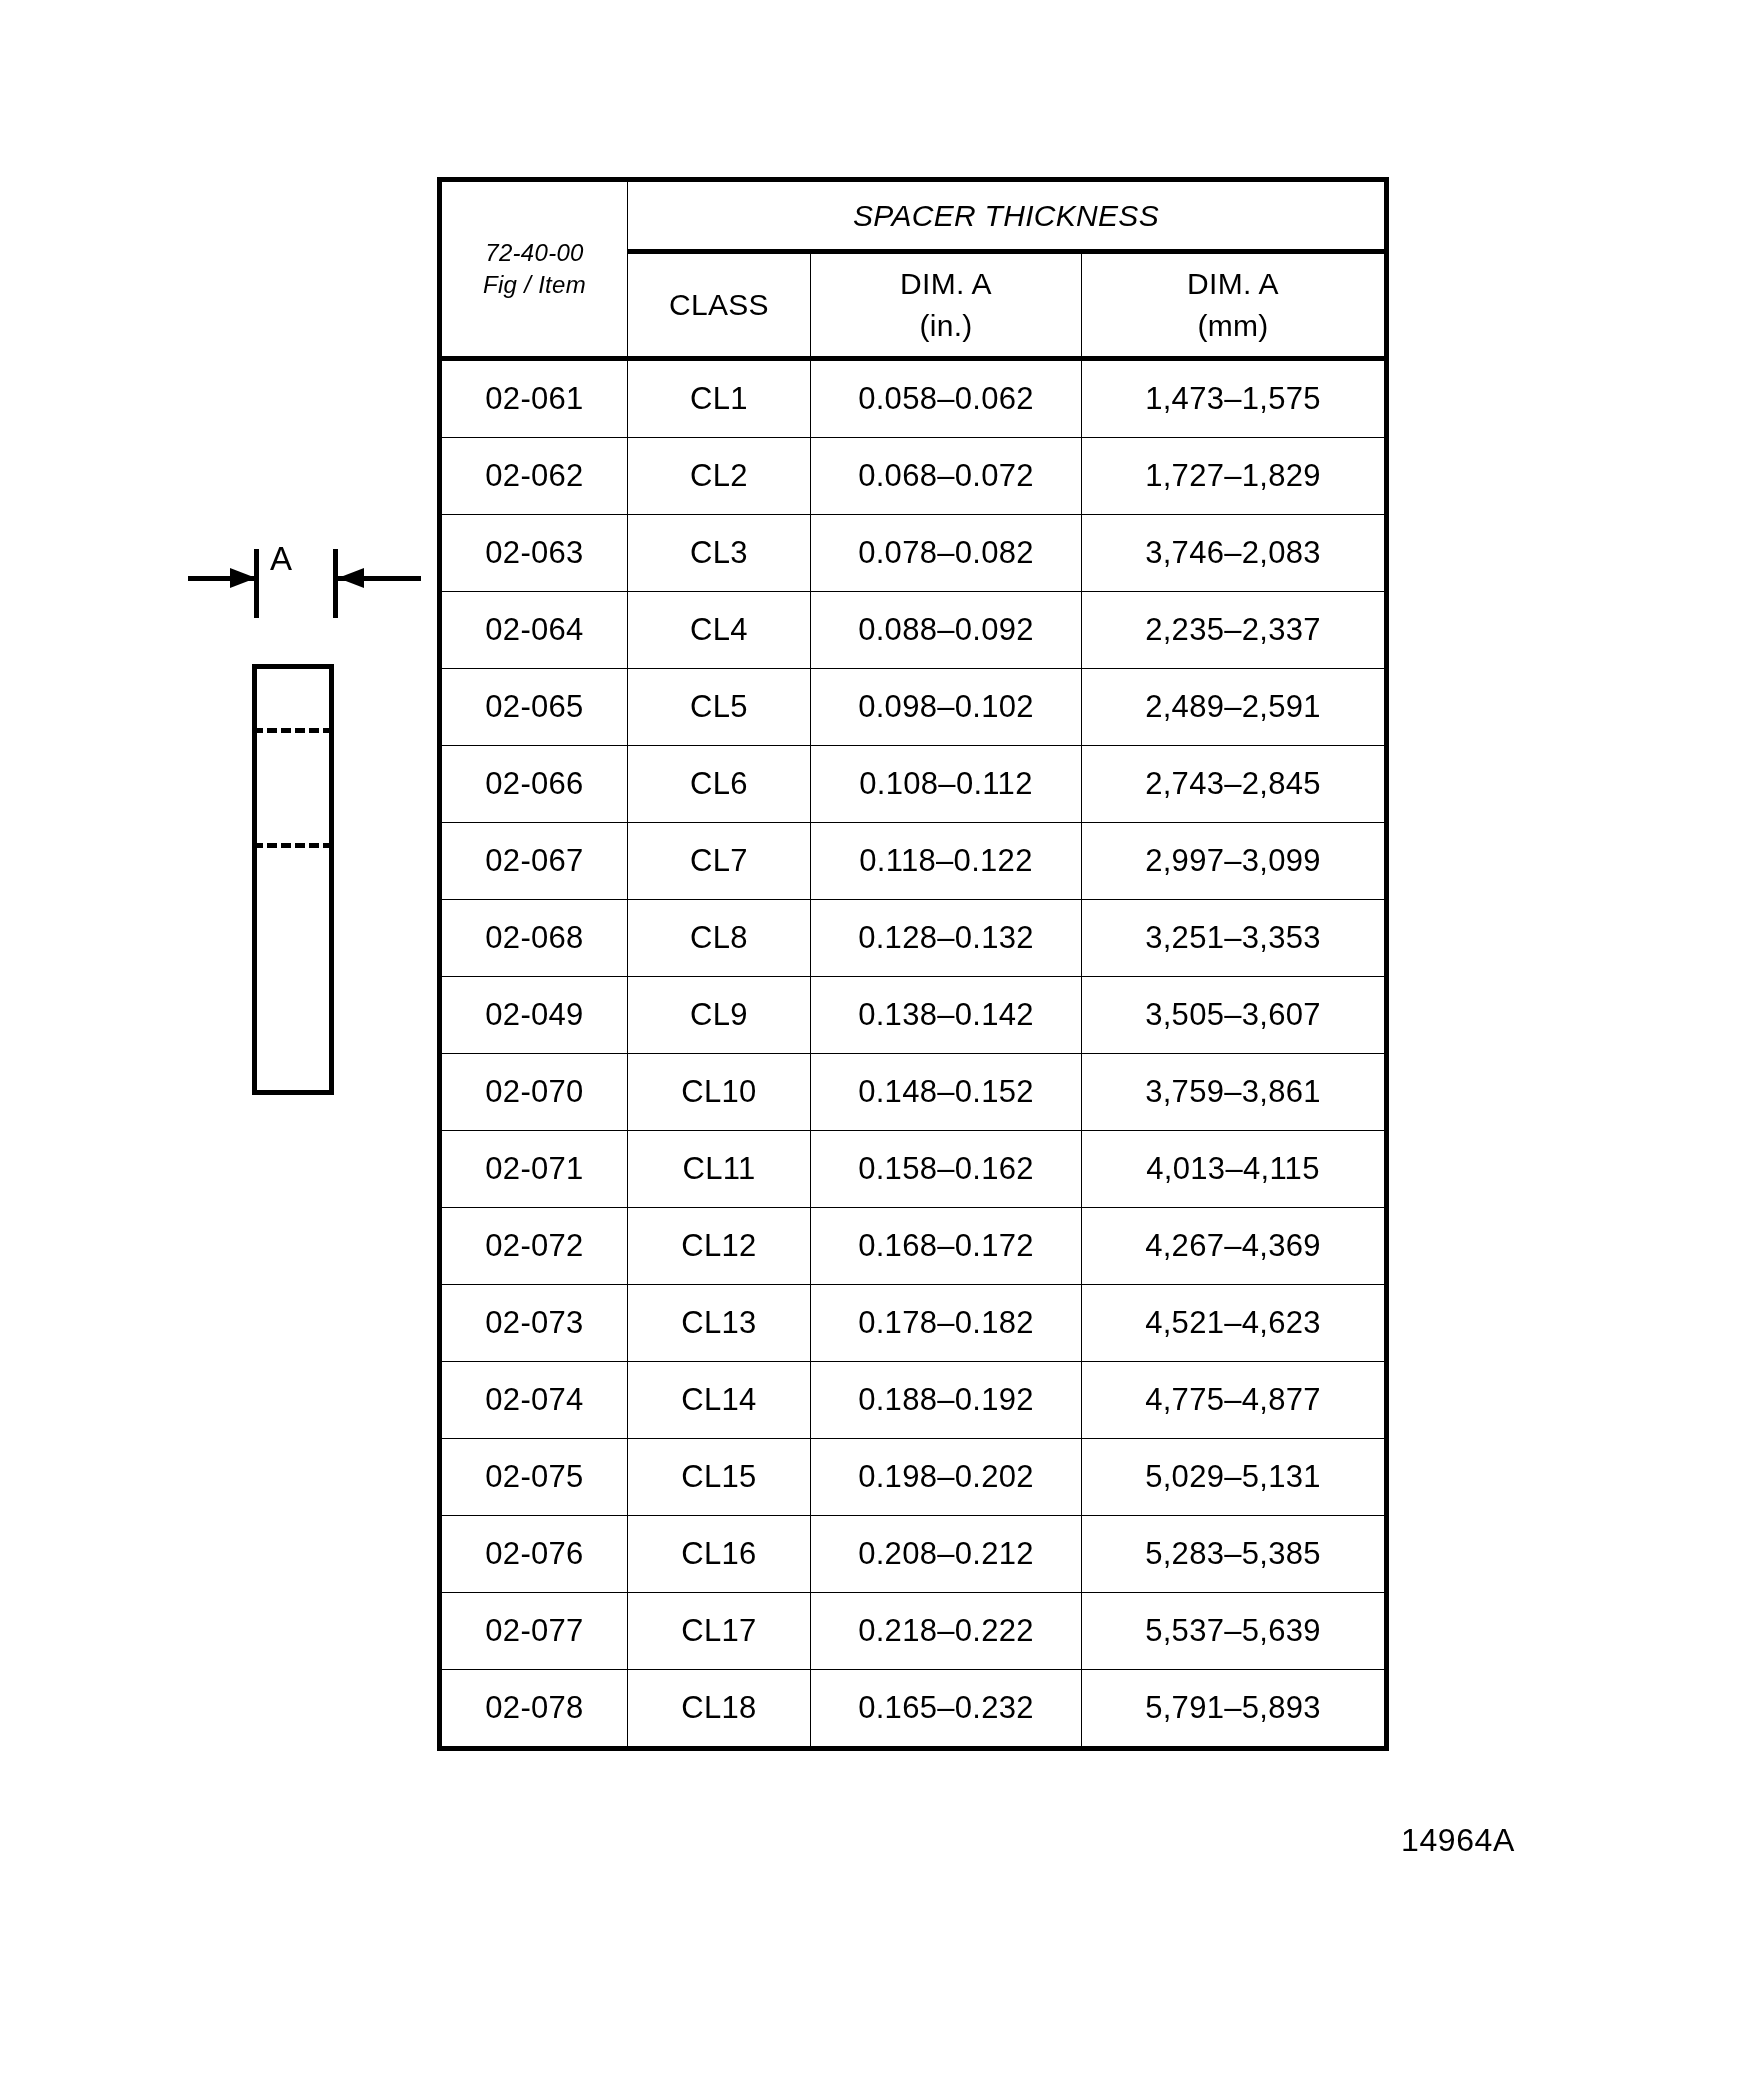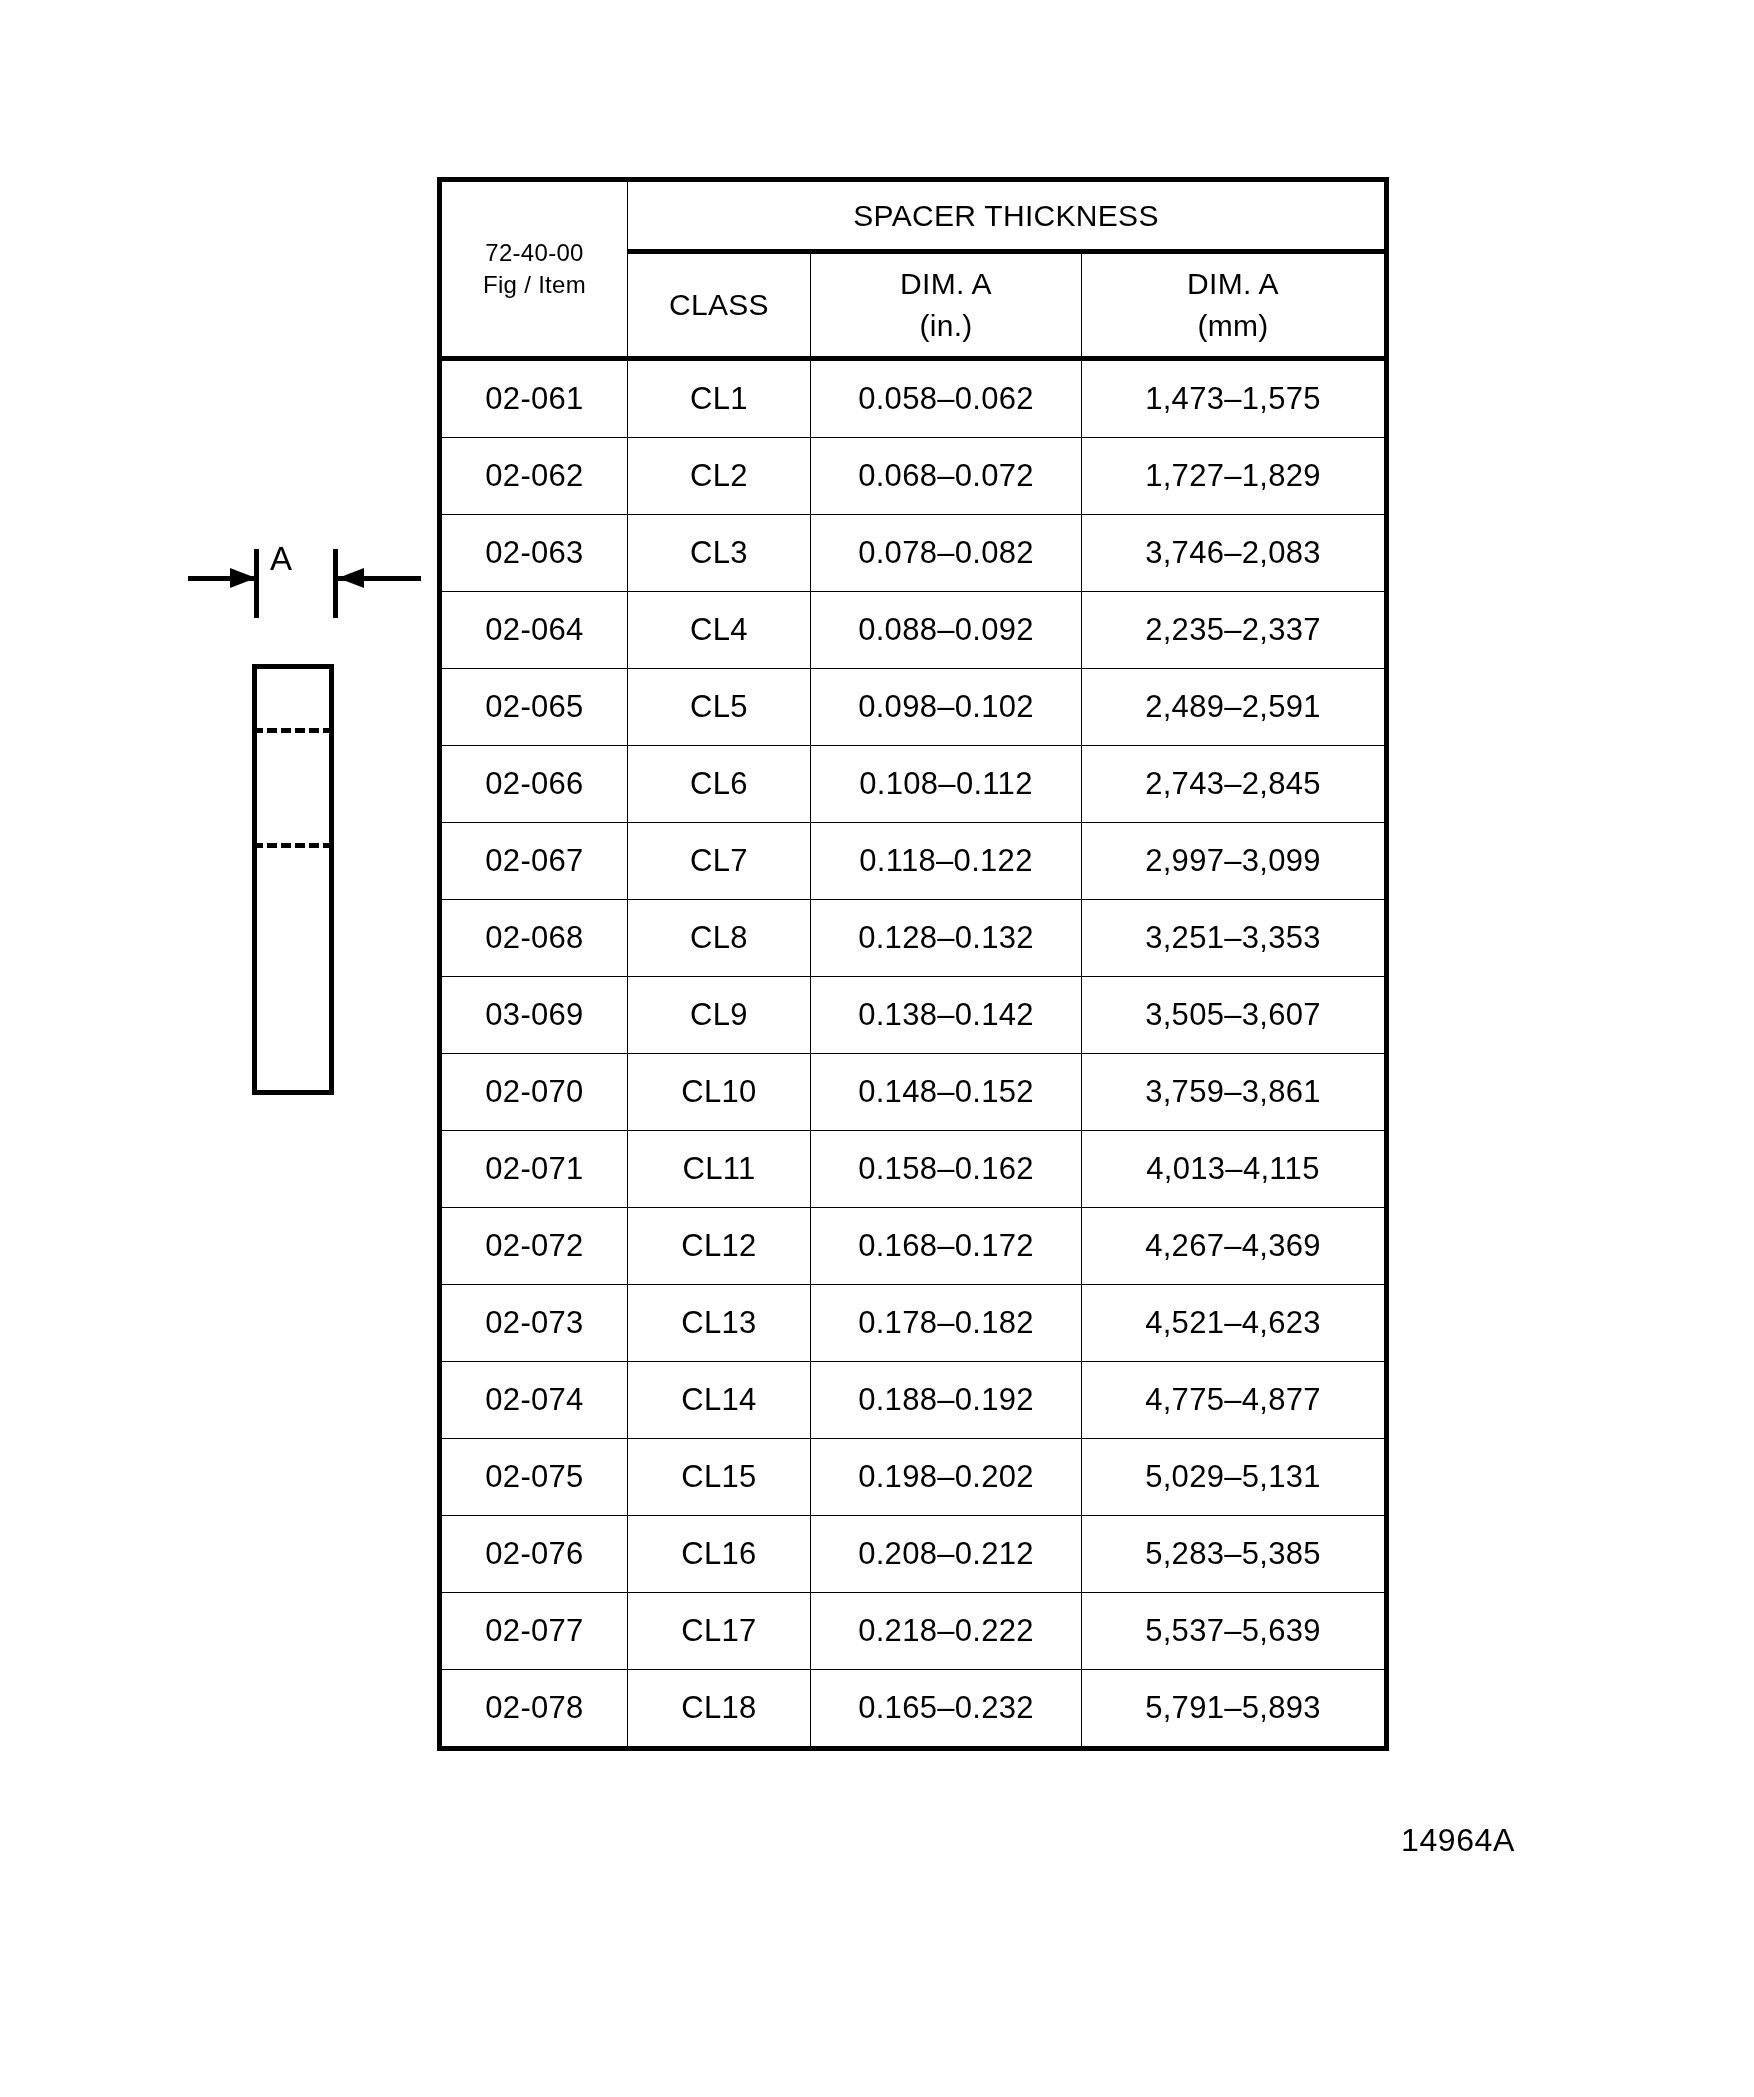--- a/index.html
+++ b/index.html
@@ -127,21 +127,21 @@
     line-height: 1.4;
     letter-spacing: 0.3px;
   }
   td.data {
     font-size: 31px;
     height: 76px;
     letter-spacing: 0.3px;
   }
 
   .thick-bottom { border-bottom: 5.8px solid #000 !important; }
-  .thick-top    { border-top: 5.8px solid #000 !important; }
+  .thick-top    { border-top: 5.8px solid #000 !important; font-style: italic; }
   .thick-left   { border-left: 5.8px solid #000 !important; }
   .thick-right  { border-right: 5.8px solid #000 !important; }
 
   
   #figure-number {
     position: absolute;
     left: 1401px;
     top: 1822px;
     font-size: 32px;
     letter-spacing: 0.6px;
@@ -235,21 +235,21 @@
           <td class="data ">0.118–0.122</td>
           <td class="data thick-right">2,997–3,099</td>
         </tr>
         <tr>
           <td class="data thick-left">02-068</td>
           <td class="data ">CL8</td>
           <td class="data ">0.128–0.132</td>
           <td class="data thick-right">3,251–3,353</td>
         </tr>
         <tr>
-          <td class="data thick-left">03-069</td>
+          <td class="data thick-left">02-049</td>
           <td class="data ">CL9</td>
           <td class="data ">0.138–0.142</td>
           <td class="data thick-right">3,505–3,607</td>
         </tr>
         <tr>
           <td class="data thick-left">02-070</td>
           <td class="data ">CL10</td>
           <td class="data ">0.148–0.152</td>
           <td class="data thick-right">3,759–3,861</td>
         </tr>

